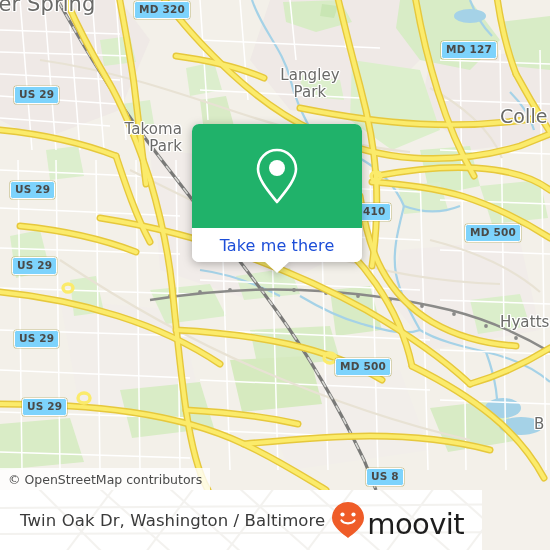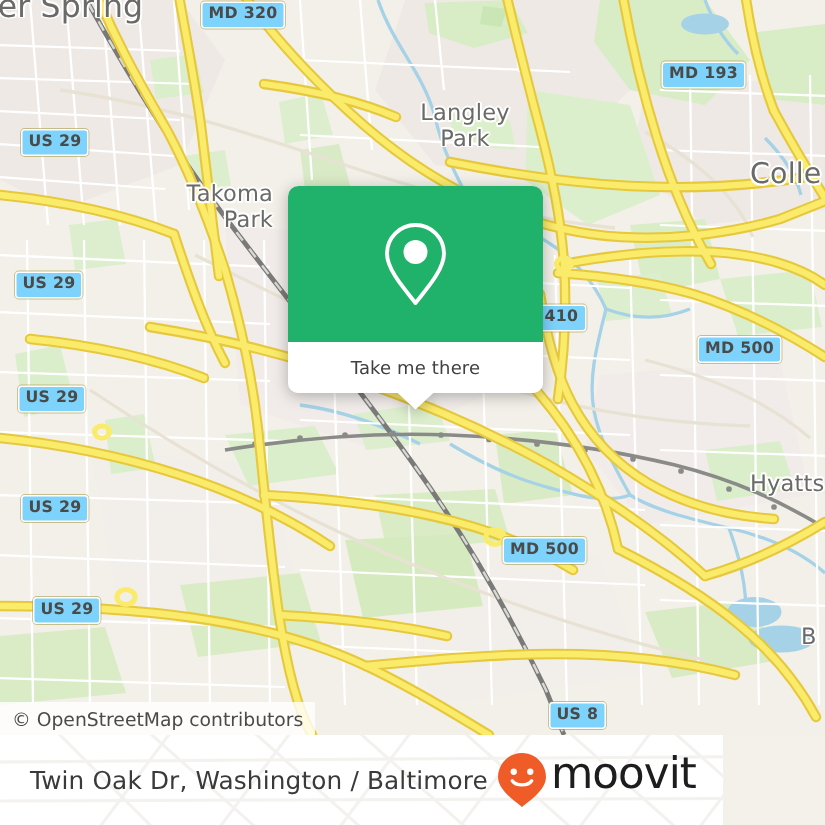--- a/index.html
+++ b/index.html
@@ -92,23 +92,23 @@
     justify-content: center;
   }
   #popup-card .card-bottom {
     height: 34px;
     background: #ffffff;
     display: flex;
     align-items: center;
     justify-content: center;
   }
   #popup-card .card-bottom span {
-    color: #404040;
-    font-family: "DejaVu Sans", sans-serif;
-    font-size: 12px;
+    color: #1d4ed8;
+    font-family: "DejaVu Sans", sans-serif;
+    font-size: 16px;
     letter-spacing: .1px;
   }
   #popup-card .pointer {
     position: absolute;
     left: 50%;
     bottom: -11px;
     transform: translateX(-50%);
     width: 0; height: 0;
     border-left: 13px solid transparent;
     border-right: 13px solid transparent;
@@ -157,21 +157,21 @@
     position: relative;
     color: #3a3a3a;
     font-family: "DejaVu Sans", sans-serif;
     font-size: 16.5px;
     letter-spacing: .1px;
     white-space: nowrap;
   }
   #moovit-logo {
     position: relative;
     display: flex;
-    align-items: flex-start;
+    align-items: flex-end;
     gap: 2px;
   }
   #moovit-logo .wordmark {
     color: #1d1d1d;
     font-family: "DejaVu Sans", sans-serif;
     font-size: 29px;
     font-weight: normal;
     letter-spacing: -0.6px;
     line-height: 29px;
   }
@@ -369,21 +369,21 @@
     <div class="place-label" style="left:271px; top:41px; width:78px; font-size:15px; line-height:17px;margin-top:26px;">Langley
 Park</div>
 
     <div class="place-label" style="left:500px; top:106px; font-size:19px; line-height:20px; text-align:left;">Colle</div>
 
     <div class="place-label" style="left:500px; top:314px; font-size:15px; line-height:16px; text-align:left;">Hyatts</div>
 
     <div class="place-label" style="left:534px; top:416px; font-size:15px; line-height:16px; text-align:left;">B</div>
 
     <div class="shield" style="left:134px; top:1px;">MD 320</div>
-    <div class="shield" style="left:441px; top:41px;">MD 193</div>
+    <div class="shield" style="left:441px; top:41px;">MD 127</div>
     <div class="shield" style="left:14px; top:86px;">US 29</div>
     <div class="shield" style="left:358px; top:203px;">410</div>
     <div class="shield" style="left:465px; top:224px;">MD 500</div>
     <div class="shield" style="left:10px; top:181px;">US 29</div>
     <div class="shield" style="left:12px; top:257px;">US 29</div>
     <div class="shield" style="left:14px; top:330px;">US 29</div>
     <div class="shield" style="left:335px; top:358px;">MD 500</div>
     <div class="shield" style="left:22px; top:398px;">US 29</div>
     <div class="shield" style="left:366px; top:468px;">US 8</div>
 

